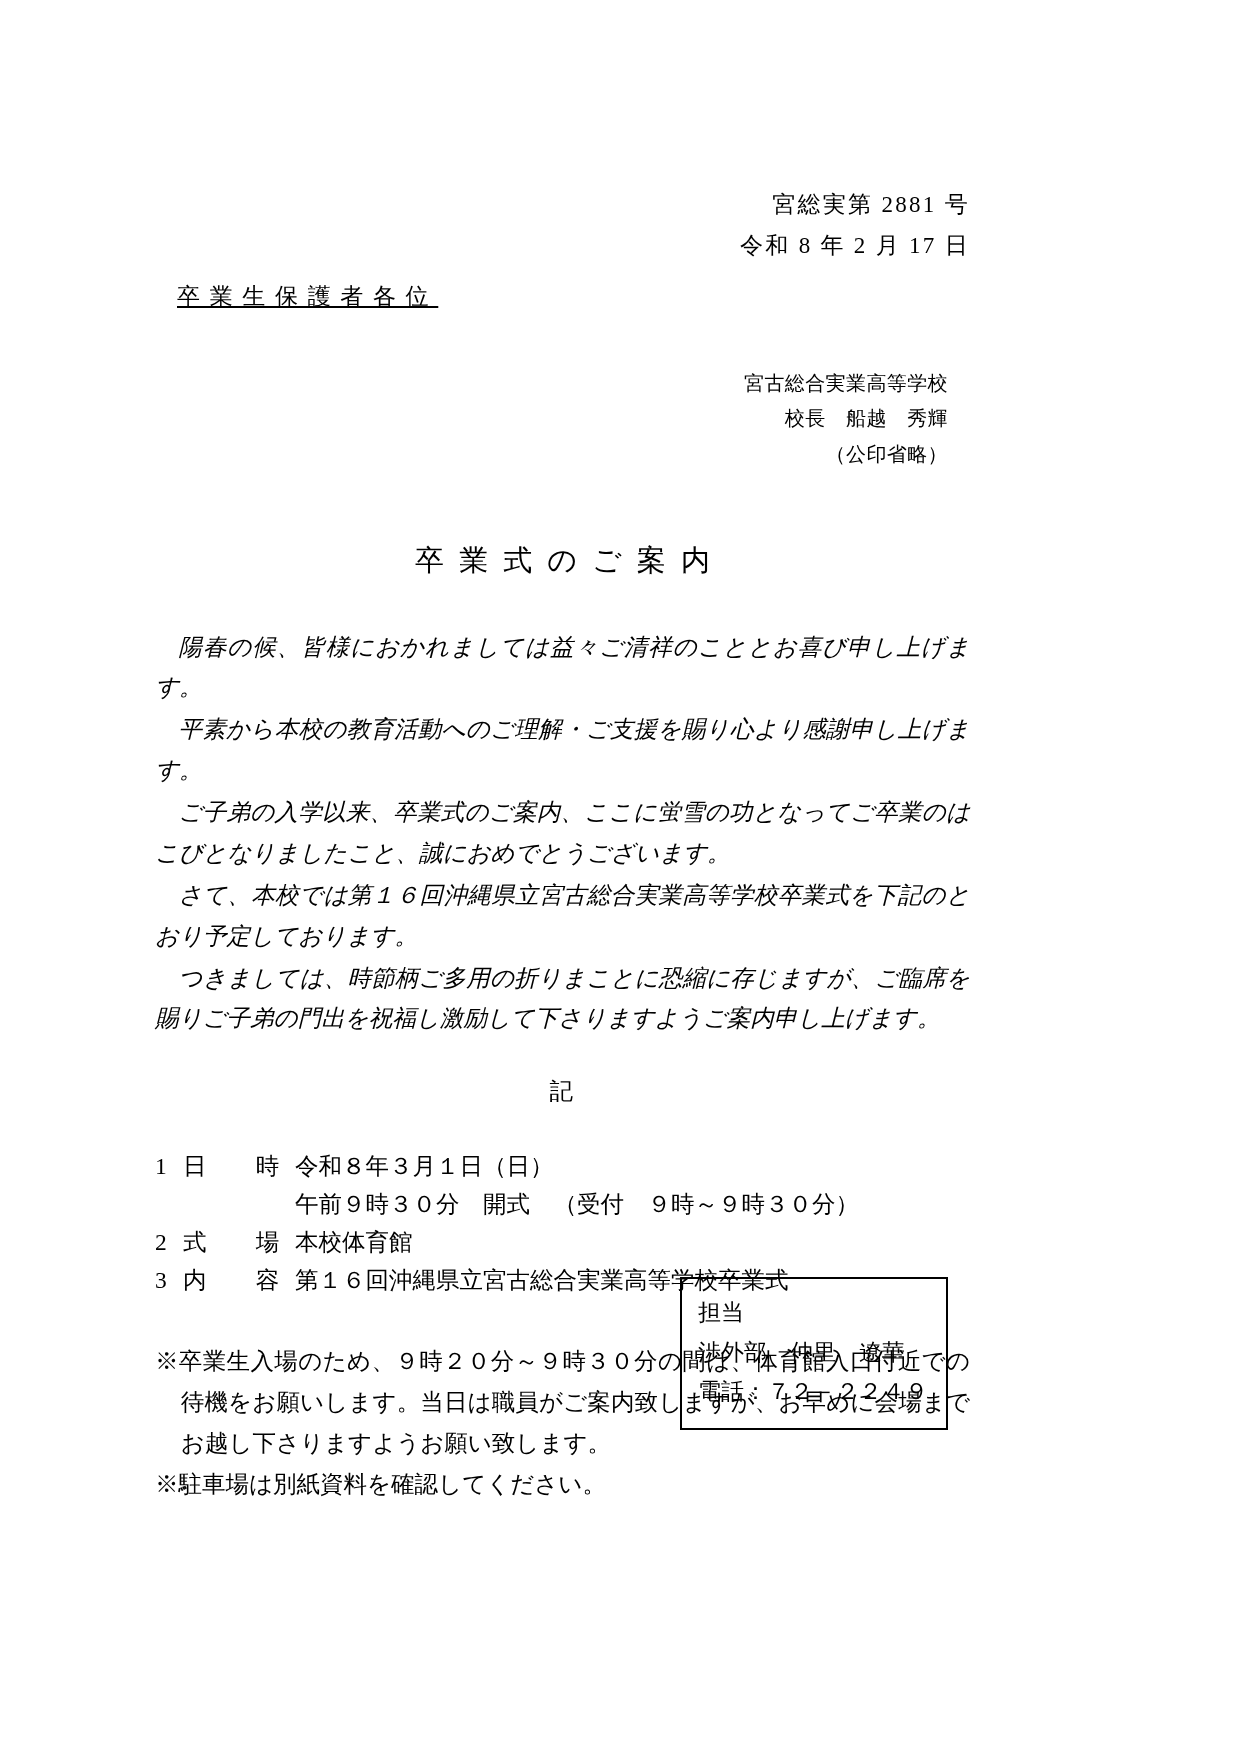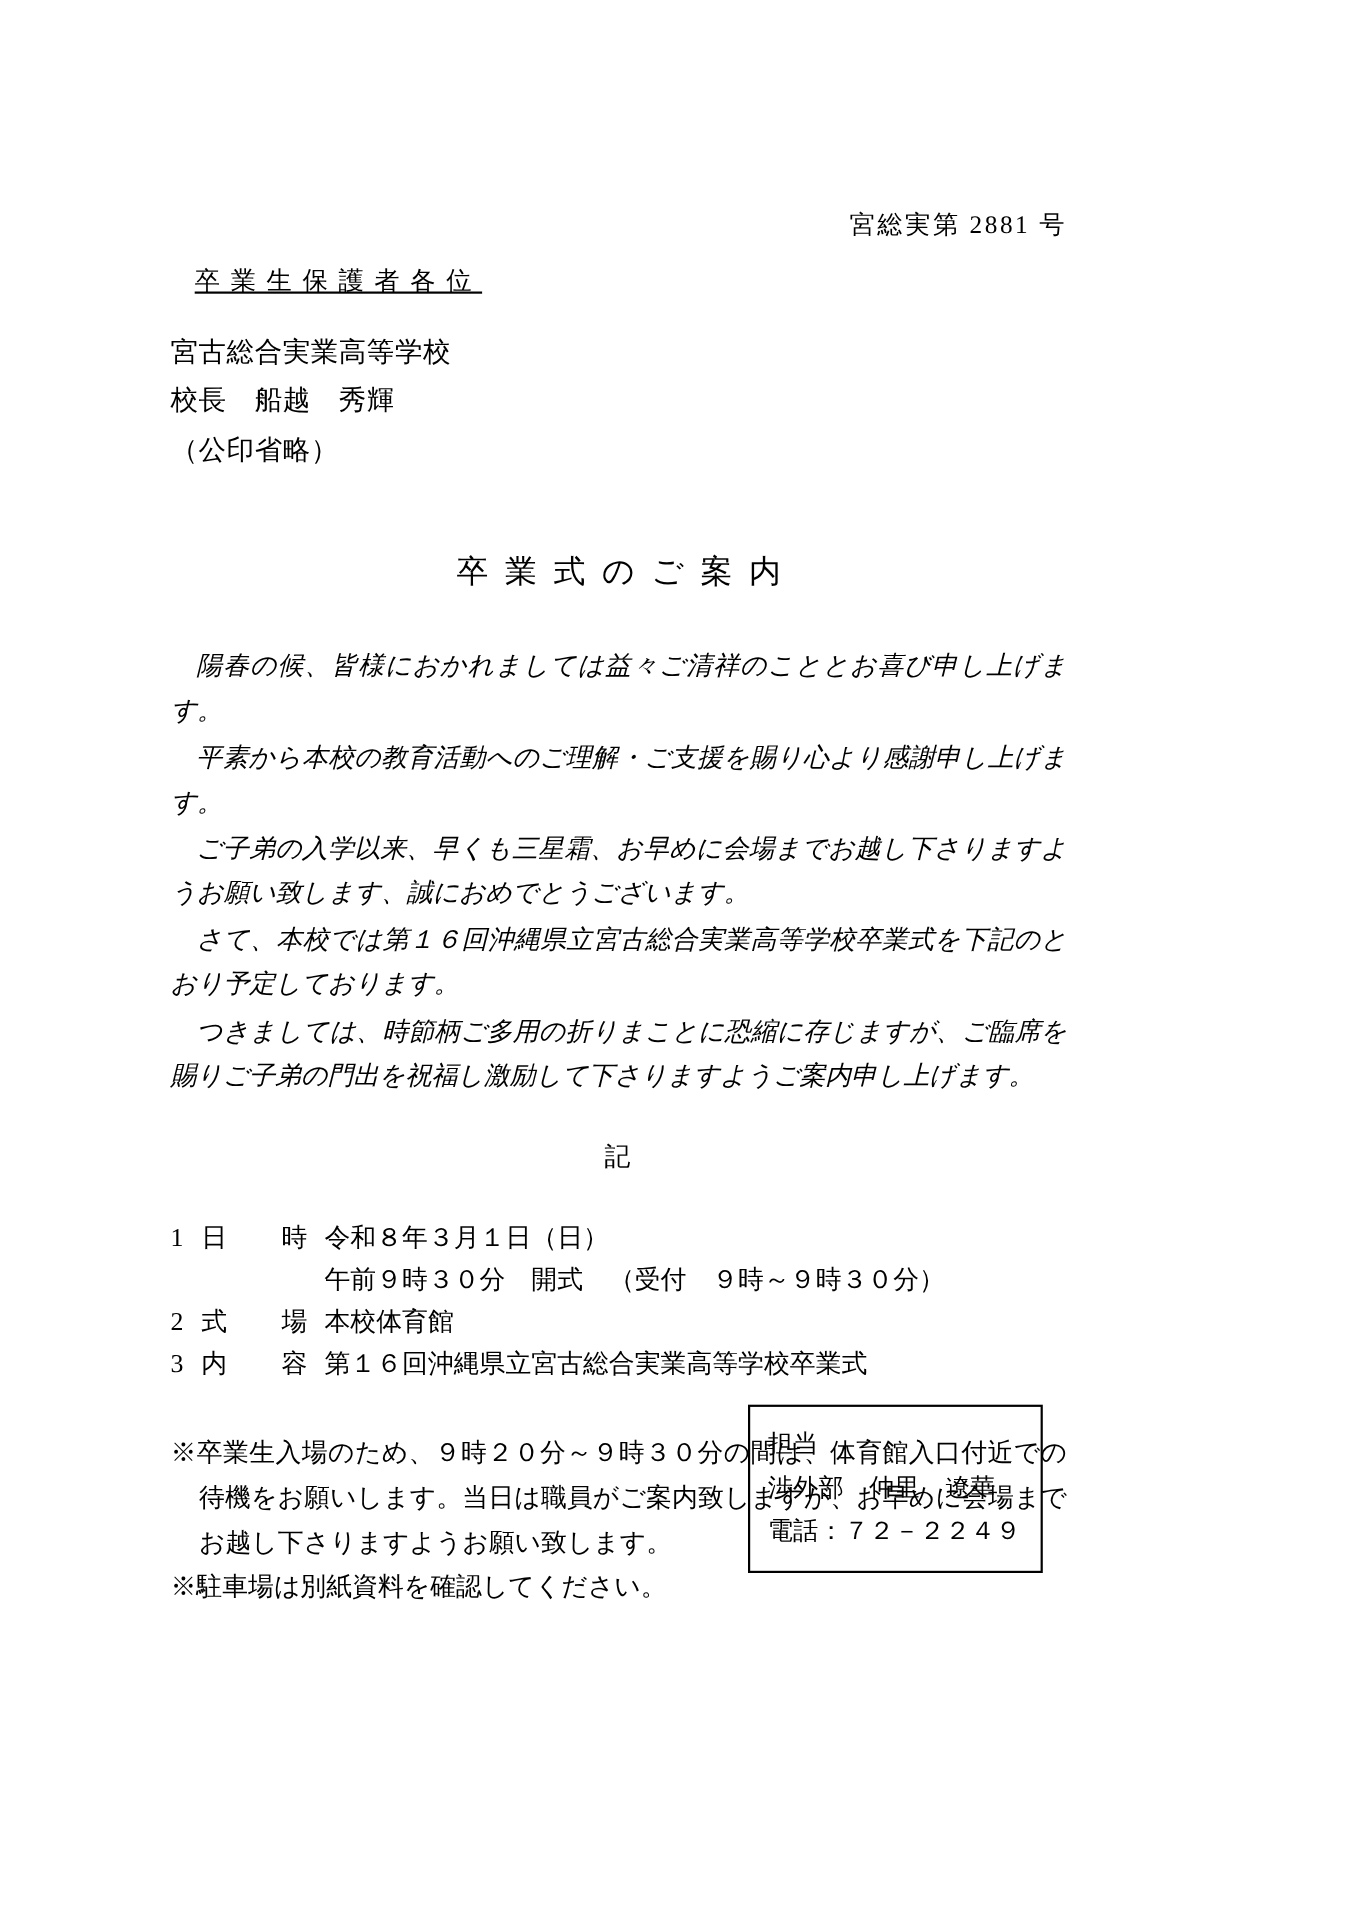--- a/index.html
+++ b/index.html
@@ -40,22 +40,23 @@
 
   .addressee {
     margin-top: 14px;
     font-size: 23px;
     letter-spacing: 0.42em;
     padding-left: 22px;
     text-decoration: underline;
   }
 
   .sender {
-    margin-top: 28px;
-    font-size: 25px;
+    margin-top: 54px;
+    text-align: right;
+    font-size: 20px;
     line-height: 1.78;
     padding-right: 22px;
   }
   .sender .school { letter-spacing: 0.02em; }
   .sender .principal { letter-spacing: 0.02em; }
   .sender .seal { letter-spacing: 0.02em; }
 
   
   .doc-title {
     margin-top: 68px;
@@ -146,36 +147,37 @@
   .contact-box div { white-space: nowrap; }
 </style>
 </head>
 <body>
 
 <div class="page">
   <div class="inner">
 
     <div class="doc-header">
       <div>宮総実第 2881 号</div>
+      <div>令和 8 年 2 月 17 日</div>
     </div>
 
     <div class="addressee">卒業生保護者各位</div>
 
     <div class="sender">
       <div class="school">宮古総合実業高等学校</div>
       <div class="principal">校長　船越　秀輝</div>
       <div class="seal">（公印省略）</div>
     </div>
 
     <div class="doc-title">卒業式のご案内</div>
 
     <div class="body-text">
       <p class="indent">陽春の候、皆様におかれましては益々ご清祥のこととお喜び申し上げます。</p>
       <p class="indent">平素から本校の教育活動へのご理解・ご支援を賜り心より感謝申し上げます。</p>
-      <p class="indent">ご子弟の入学以来、早くも三星霜、お早めに会場までお越し下さりますようお願い致します、誠におめでとうございます。</p>
+      <p class="indent">ご子弟の入学以来、卒業式のご案内、ここに蛍雪の功となってご卒業のはこびとなりましたこと、誠におめでとうございます。</p>
       <p class="indent">さて、本校では第１６回沖縄県立宮古総合実業高等学校卒業式を下記のとおり予定しております。</p>
       <p class="indent">つきましては、時節柄ご多用の折りまことに恐縮に存じますが、ご臨席を賜りご子弟の門出を祝福し激励して下さりますようご案内申し上げます。</p>
     </div>
 
     <div class="ki">記</div>
 
     <div class="items">
 
       <div class="item-row">
         <span class="item-num">1</span>

